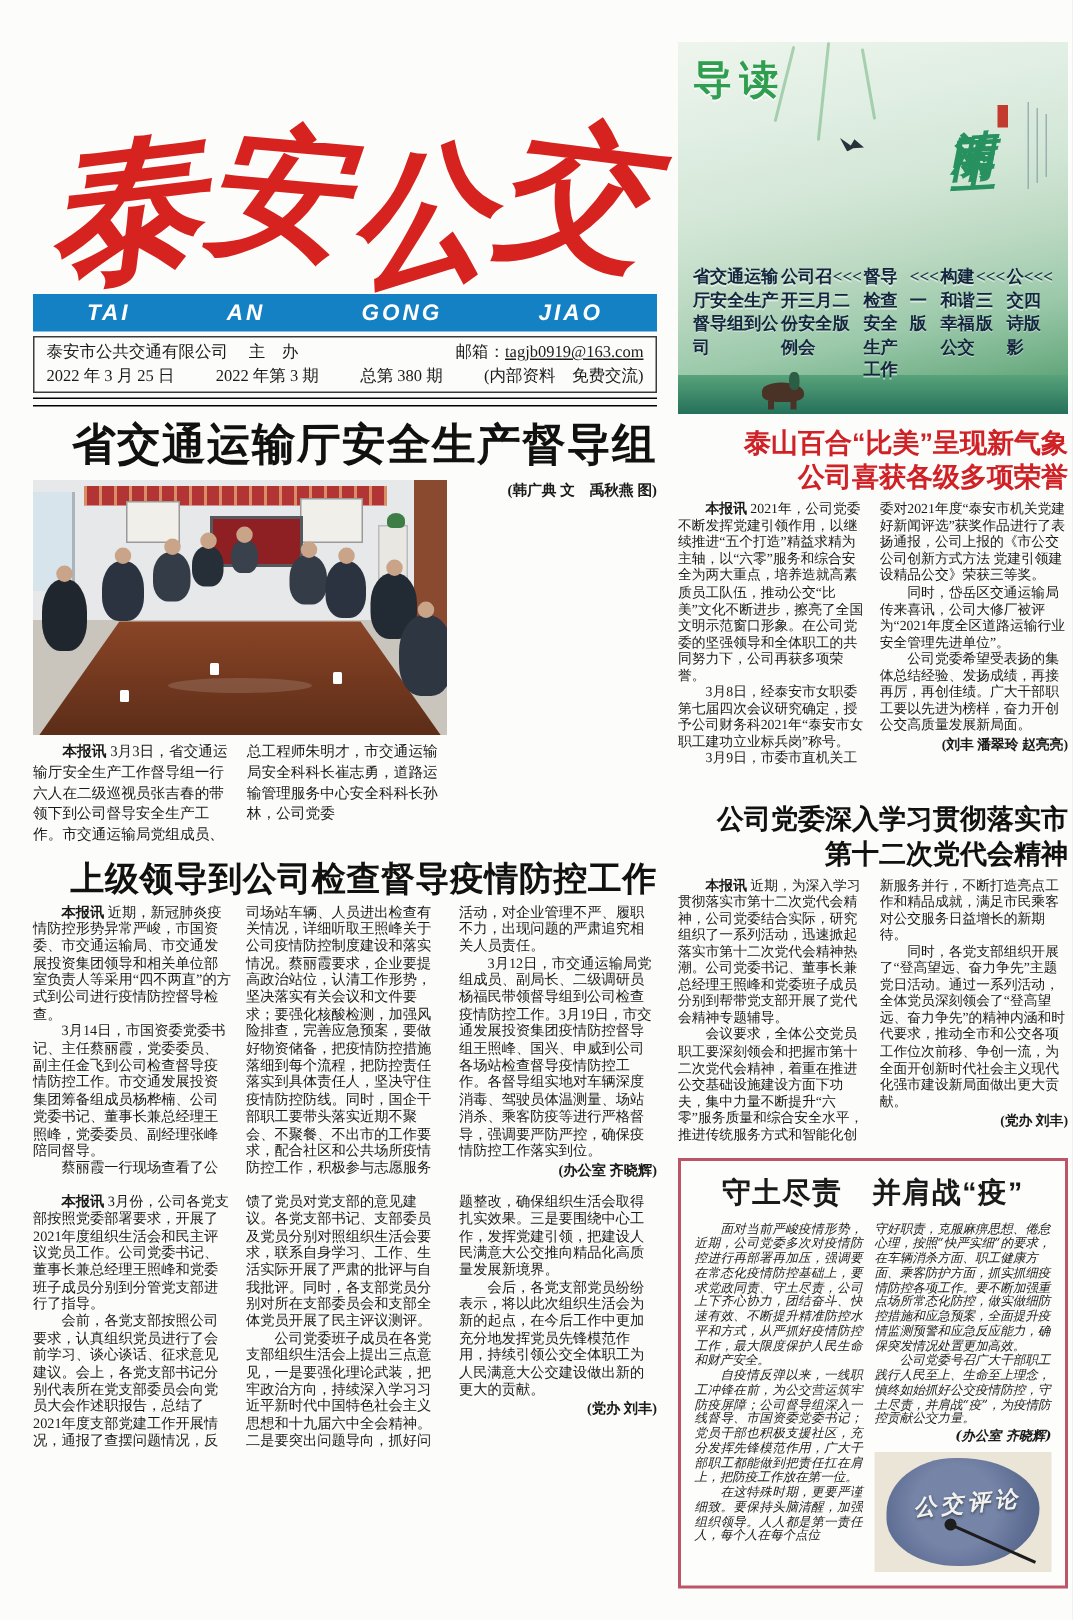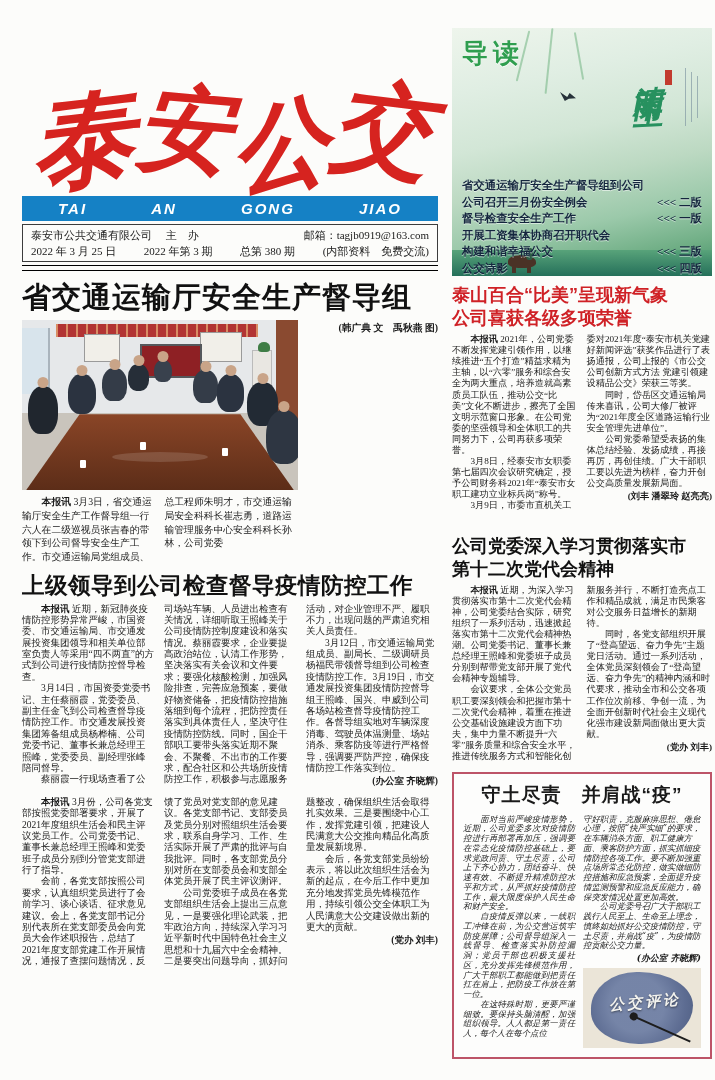--- a/index.html
+++ b/index.html
@@ -15,25 +15,25 @@
                     color:#d6231f;line-height:1;display:inline-block;}
   .c1{font-size:104px;transform:rotate(-7deg) translateY(-4px);}
   .c2{font-size:94px;transform:rotate(5deg) translateY(-20px);}
   .c3{font-size:98px;transform:rotate(-9deg) translateY(-2px);}
   .c4{font-size:100px;transform:rotate(7deg) translateY(-18px);}
   .pinyin-bar{height:25px;background:#1581c5;display:flex;justify-content:space-between;align-items:center;
               padding:0 36px;color:#fff;font-family:"Liberation Sans",sans-serif;
               font-style:italic;font-weight:bold;font-size:15px;letter-spacing:2px;}
   .pubinfo{margin-top:3px;border:1px solid #3c3c3c;padding:2px 8px;font-size:11px;line-height:16px;}
   .pubinfo .row{display:flex;justify-content:space-between;}
-  .email{}
+  .email{text-decoration:underline;}
   .double-rule{margin-top:3px;height:4px;border-top:1.5px solid #000;border-bottom:1.5px solid #000;}
 
   
-  h1,h2,h3{font-family:"Liberation Sans",sans-serif;margin:0;text-align:left;font-weight:bold;color:#111;}
+  h1,h2,h3{font-family:"Liberation Sans",sans-serif;margin:0;text-align:right;font-weight:bold;color:#111;}
   .txt{white-space:pre-line;text-align:justify;}
   .lead{font-weight:bold;white-space:pre-line;}
   .sig{display:block;text-align:right;font-weight:bold;margin-top:2px;}
 
   
   .a1 h1{margin-top:10px;font-size:29px;line-height:1.15;letter-spacing:1px;}
   .a1-body{display:flex;gap:9px;margin-top:6px;}
   .a1-left{width:276px;}
   .a1-under{margin-top:5px;column-count:2;column-gap:9px;font-size:9.8px;line-height:1.4;}
   .a1-right{width:131px;font-size:9.8px;line-height:1.26;}
@@ -79,21 +79,21 @@
   .willow{position:absolute;background:#7bb98a;opacity:.6;border-radius:2px;}
   .swallow{position:absolute;top:64px;left:108px;width:16px;height:9px;background:#27323a;
            clip-path:polygon(0 0,45% 55%,60% 10%,100% 70%,55% 75%,30% 100%);}
   .meadow{position:absolute;bottom:0;left:0;right:0;height:26px;
           background:linear-gradient(#58a37a,#25705a);}
   .ox{position:absolute;bottom:8px;left:56px;width:28px;height:13px;background:#4a3226;
       border-radius:50% 60% 40% 40%;}
   .ox::before{content:"";position:absolute;bottom:-5px;left:4px;width:4px;height:6px;background:#4a3226;}
   .ox::after{content:"";position:absolute;bottom:-5px;right:5px;width:4px;height:6px;background:#4a3226;}
   .herdboy{position:absolute;bottom:16px;left:74px;width:7px;height:12px;background:#2c5e46;border-radius:40%;}
-  .guide-list{position:absolute;left:10px;right:10px;top:150px;display:flex;flex-direction:column;gap:1px;
+  .guide-list{position:absolute;left:10px;right:10px;top:150px;display:flex;flex-direction:row;gap:1px;
               font-weight:bold;font-size:11.4px;line-height:15.5px;color:#14263e;
               text-shadow:0 1px 0 rgba(255,255,255,.55);}
   .guide-item{display:flex;justify-content:space-between;}
 
   .r1 h3{margin-top:8px;font-size:18px;line-height:1.26;color:#cf2126;}
   .r2 h3{margin-top:24px;font-size:18px;line-height:1.26;}
   .cols2{margin-top:5px;column-count:2;column-gap:9px;font-size:9.2px;line-height:1.2;}
 
   
   .warbox{margin-top:10px;border:2px solid #bd5468;padding:8px 9px 9px;background:#fdfdfc;}
@@ -234,24 +234,20 @@
           </div>
         <div class="guide-item">
             <span>公司召开三月份安全例会</span>
             <span>&lt;&lt;&lt; 二版</span>
           </div>
         <div class="guide-item">
             <span>督导检查安全生产工作</span>
             <span>&lt;&lt;&lt; 一版</span>
           </div>
         <div class="guide-item">
-            <span>开展工资集体协商召开职代会</span>
-            <span></span>
-          </div>
-        <div class="guide-item">
             <span>构建和谐幸福公交</span>
             <span>&lt;&lt;&lt; 三版</span>
           </div>
         <div class="guide-item">
             <span>公交诗影</span>
             <span>&lt;&lt;&lt; 四版</span>
           </div>
       </div>
     </div>
 
@@ -280,21 +276,21 @@
 　　会议要求，全体公交党员职工要深刻领会和把握市第十二次党代会精神，着重在推进公交基础设施建设方面下功夫，集中力量不断提升“六零”服务质量和综合安全水平，推进传统服务方式和智能化创新服务并行，不断打造亮点工作和精品成就，满足市民乘客对公交服务日益增长的新期待。
 　　同时，各党支部组织开展了“登高望远、奋力争先”主题党日活动。通过一系列活动，全体党员深刻领会了“登高望远、奋力争先”的精神内涵和时代要求，推动全市和公交各项工作位次前移、争创一流，为全面开创新时代社会主义现代化强市建设新局面做出更大贡献。</span>
         <span class="sig">(党办 刘丰)</span>
       </div>
     </div>
 
     <div class="warbox">
       <div class="wtitle">守土尽责　并肩战“疫”</div>
       <div class="wcols">
         <div class="wcol txt">　　面对当前严峻疫情形势，近期，公司党委多次对疫情防控进行再部署再加压，强调要在常态化疫情防控基础上，要求党政同责、守土尽责，公司上下齐心协力，团结奋斗、快速有效、不断提升精准防控水平和方式，从严抓好疫情防控工作，最大限度保护人民生命和财产安全。
-　　自疫情反弹以来，一线职工冲锋在前，为公交营运筑牢防疫屏障；公司督导组深入一线督导、检查落实补防控漏洞；党员干部也积极支援社区，充分发挥先锋模范作用，广大干部职工都能做到把责任扛在肩上，把防疫工作放在第一位。
+　　自疫情反弹以来，一线职工冲锋在前，为公交营运筑牢防疫屏障；公司督导组深入一线督导、市国资委党委书记；党员干部也积极支援社区，充分发挥先锋模范作用，广大干部职工都能做到把责任扛在肩上，把防疫工作放在第一位。
 　　在这特殊时期，更要严谨细致。要保持头脑清醒，加强组织领导。人人都是第一责任人，每个人在每个点位</div>
         <div class="wcol">
           <span class="txt">守好职责，克服麻痹思想、倦怠心理，按照“快严实细”的要求，在车辆消杀方面、职工健康方面、乘客防护方面，抓实抓细疫情防控各项工作。要不断加强重点场所常态化防控，做实做细防控措施和应急预案，全面提升疫情监测预警和应急反应能力，确保突发情况处置更加高效。
 　　公司党委号召广大干部职工践行人民至上、生命至上理念，慎终如始抓好公交疫情防控，守土尽责，并肩战“疫”，为疫情防控贡献公交力量。</span>
           <span class="sig">(办公室 齐晓辉)</span>
           <div class="comment">
             <div class="ink-blob"></div>
             <div class="clabel">公交评论</div>
             <div class="branch"></div>
           </div>

